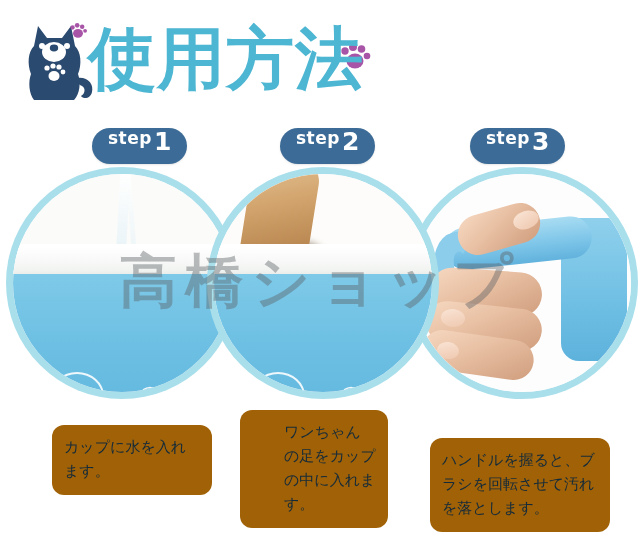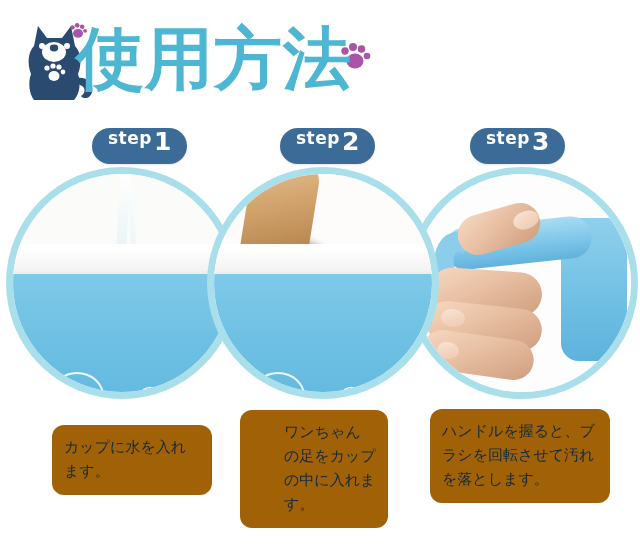--- a/index.html
+++ b/index.html
@@ -27,21 +27,21 @@
   }
 
   #dog-logo {
     position: absolute;
     left: 22px; top: 16px;
     width: 76px; height: 88px;
   }
 
   #title-text {
     position: absolute;
-    left: 76px; top: 16px;
+    left: 88px; top: 16px;
     height: 86px;
     line-height: 86px;
     font-size: 68px;
     font-weight: 700;
     color: #4db6d2;
     letter-spacing: 1px;
     white-space: nowrap;
   }
 
   .paw-deco { position: absolute; }
@@ -258,21 +258,21 @@
     background: #a16207;
     color: #132a3a;
     font-size: 15px;
     line-height: 24px;
     padding: 10px 12px 12px 12px;
     font-weight: 500;
     z-index: 4;
   }
   #caption-1 { left: 52px;  top: 425px; width: 160px; }
   #caption-2 { left: 240px; top: 410px; width: 148px; padding-left: 44px; }
-  #caption-3 { left: 430px; top: 409px; width: 180px; }
+  #caption-3 { left: 430px; top: 438px; width: 180px; }
 </style>
 </head>
 <body>
 
 <div id="page">
 
   <div id="header">
 
     <svg id="dog-logo" viewBox="0 0 76 88">
       <path fill="#2b4a6f" d="M16 10 L12 30 C6 36 5 48 9 58 C6 66 7 78 12 84 L52 84 C58 78 59 66 56 58
@@ -381,18 +381,19 @@
           <div class="finger f2"></div>
           <div class="finger f3"></div>
           <div class="nail n2"></div>
           <div class="finger f4"></div>
           <div class="nail n3"></div>
         </div>
       </div>
     </div>
   </div>
 
+  <div id="watermark">高橋ショップ</div>
 
   <div class="caption" id="caption-1">カップに水を入れます。</div>
   <div class="caption" id="caption-2">ワンちゃんの足をカップの中に入れます。</div>
   <div class="caption" id="caption-3">ハンドルを握ると、ブラシを回転させて汚れを落とします。</div>
 
 </div>
 
 </body></html>

